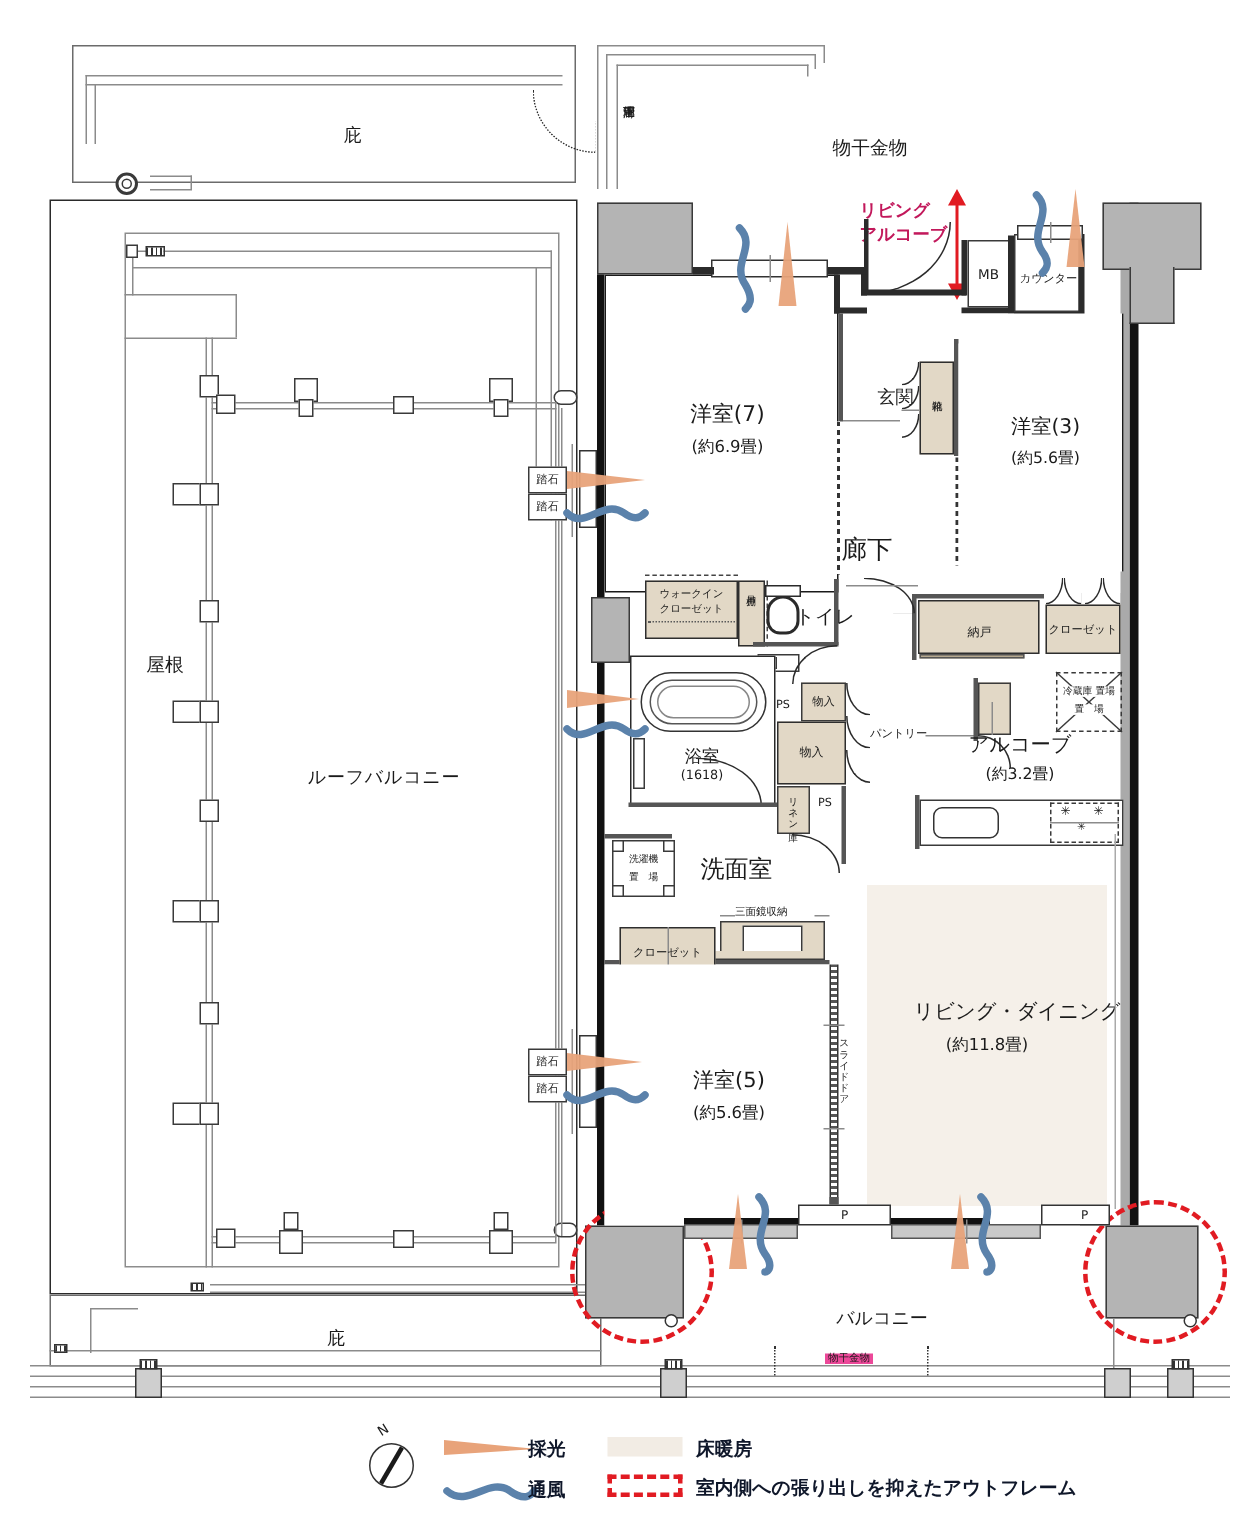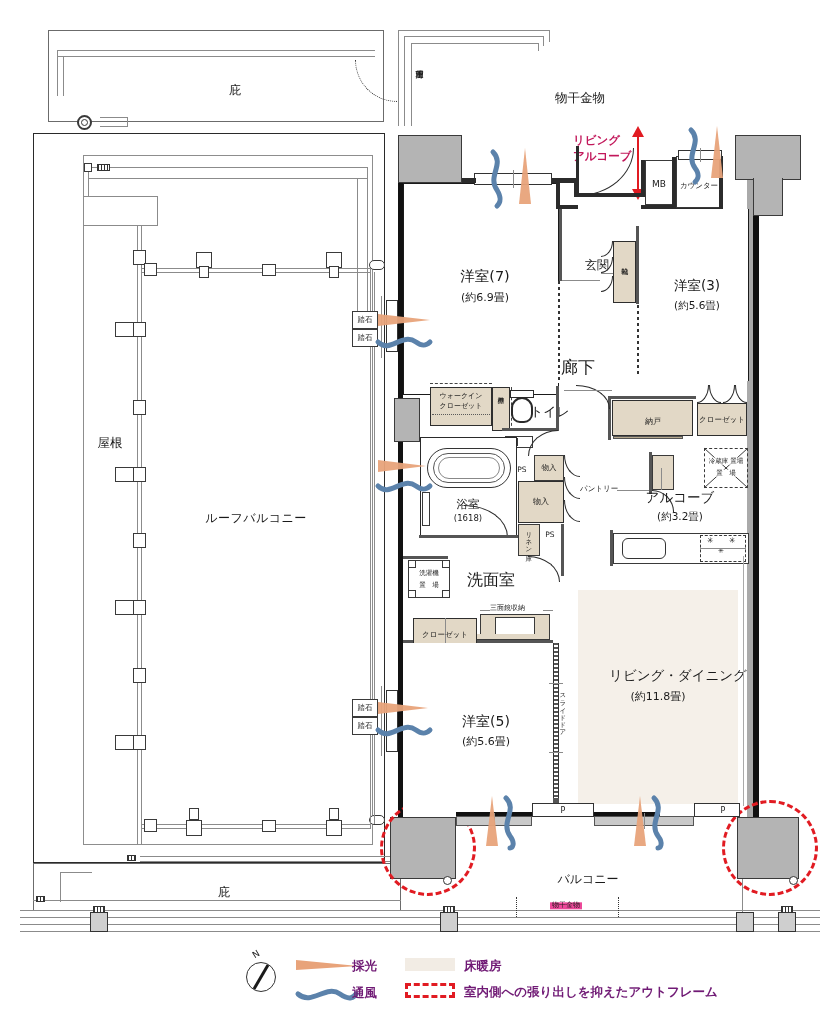--- a/index.html
+++ b/index.html
@@ -42,21 +42,21 @@
   .arc-tl{border-radius:100% 0 0 0;border-width:1px 0 0 1px;}
   .arc-tr{border-radius:0 100% 0 0;border-width:1px 1px 0 0;}
   .arc-bl{border-radius:0 0 0 100%;border-width:0 0 1px 1px;}
   .arc-br{border-radius:0 0 100% 0;border-width:0 1px 1px 0;}
   .arc-dot{border-style:dotted;}
 
   
   .leaf{border:1px solid #2a2a2a;border-radius:0 0 100% 0;border-width:0 1px 1px 0;}
 
   svg{display:block;overflow:visible;}
-  .legend-txt{font-size:12.5px;font-weight:700;color:#701a75;}
+  .legend-txt{font-size:12.5px;font-weight:700;color:#0f172a;}
 </style>
 </head>
 <body>
 
 <div id="page">
 
   <div class="abs" style="left:48px;top:30px;width:336px;height:92px;border:1px solid #6b6b6b;background:#fff;"></div>
   <div class="abs hair" style="left:57px;top:50px;width:318px;height:1px;"></div>
   <div class="abs hair" style="left:57px;top:56px;width:318px;height:1px;"></div>
   <div class="abs hair" style="left:57px;top:50px;width:1px;height:46px;"></div>

